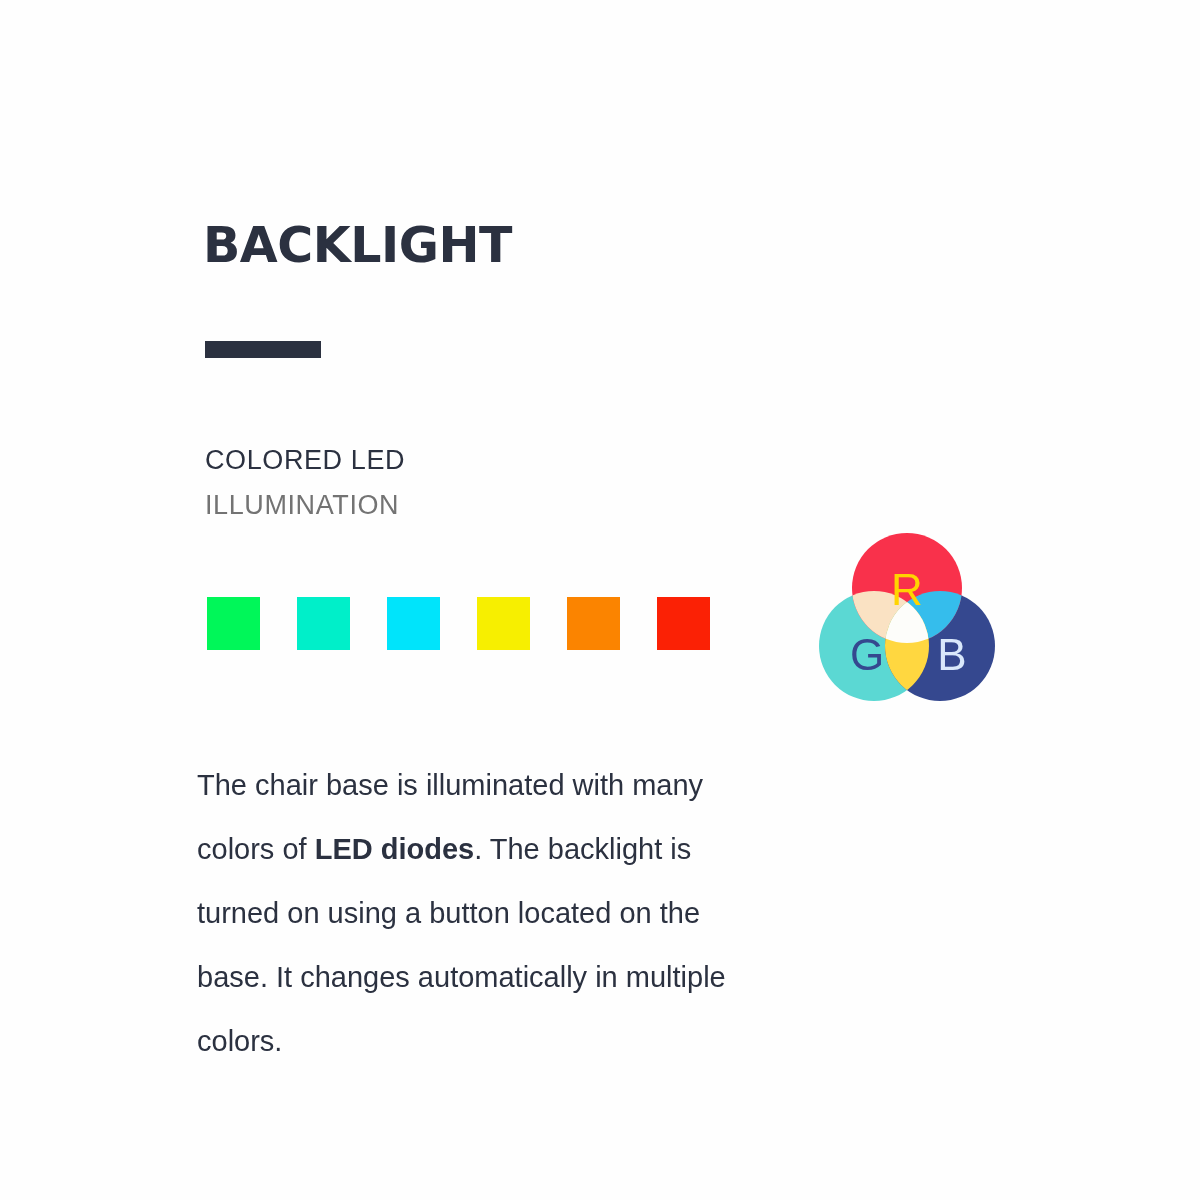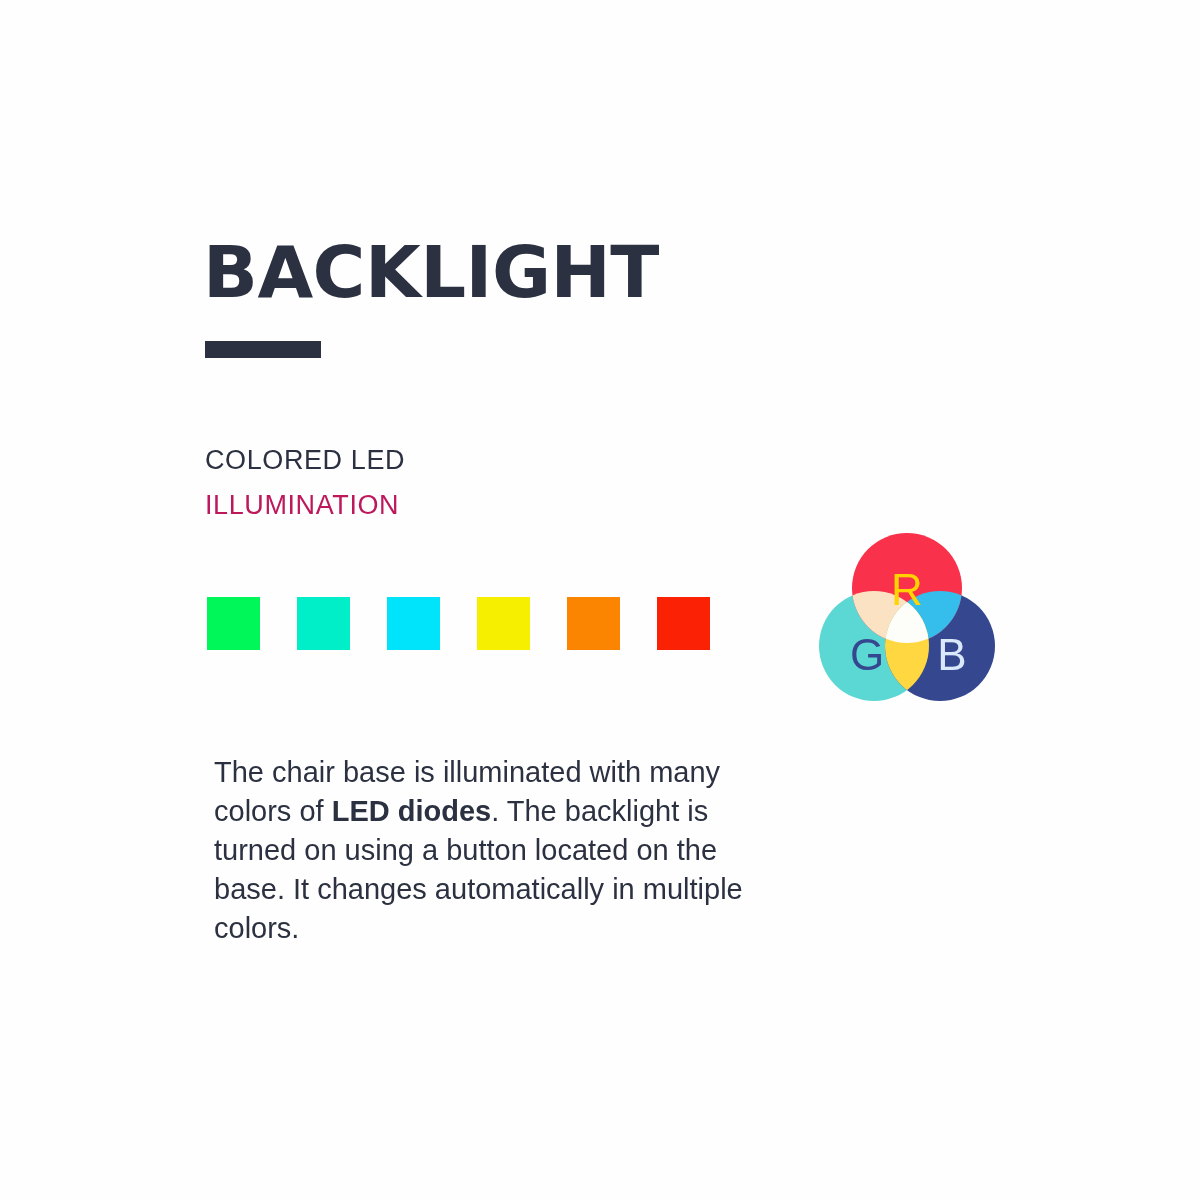--- a/index.html
+++ b/index.html
@@ -20,21 +20,21 @@
   .page {
     position: absolute;
     inset: 0;
   }
 
   
   .title {
     position: absolute;
     left: 203px;
     top: 188px;
-    font-size: 72px;
+    font-size: 49px;
     font-weight: 700;
     letter-spacing: -0.5px;
     line-height: 1;
     color: #2b3140;
     font-family: "DejaVu Sans", "Liberation Sans", sans-serif;
     white-space: nowrap;
   }
 
   .rule {
     position: absolute;
@@ -59,46 +59,46 @@
   }
 
   .subhead-2 {
     position: absolute;
     left: 205px;
     top: 490px;
     font-size: 27px;
     font-weight: 400;
     letter-spacing: 0.6px;
     line-height: 1.15;
-    color: #be185d;
+    color: #737373;
     white-space: nowrap;
   }
 
   
   .swatches {
     position: absolute;
     left: 207px;
     top: 597px;
     display: flex;
     gap: 37px;
   }
   .swatch {
     width: 53px;
     height: 53px;
   }
 
   
   .body-copy {
     position: absolute;
-    left: 214px;
+    left: 197px;
     top: 724px;
     width: 540px;
     font-size: 29px;
     font-weight: 400;
-    line-height: 39px;
+    line-height: 64px;
     color: #2b3140;
   }
   .body-copy b {
     font-weight: 700;
   }
 
   
   .venn {
     position: absolute;
     left: 812px;

